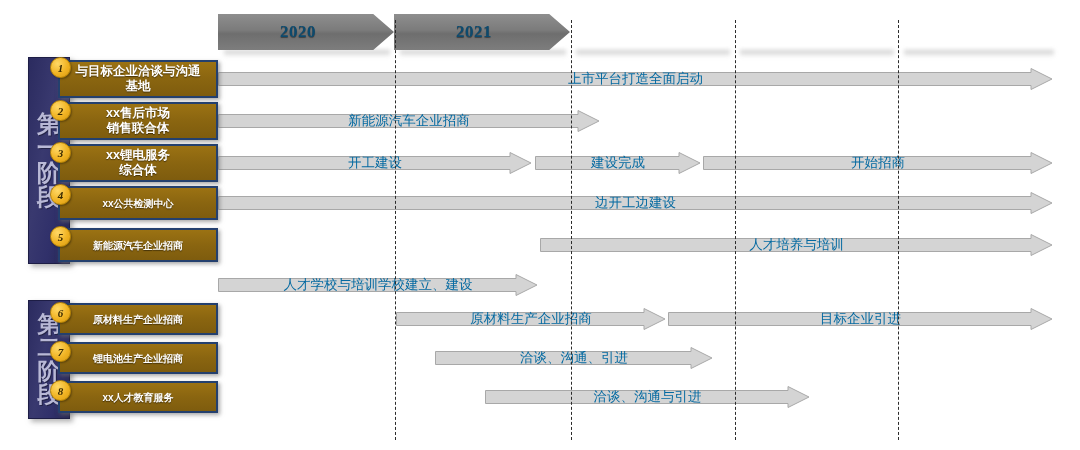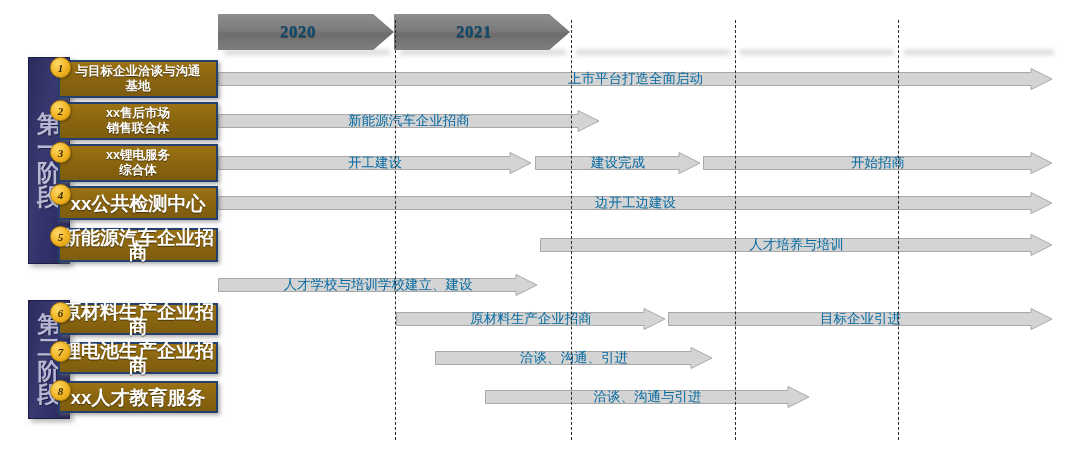--- a/index.html
+++ b/index.html
@@ -74,21 +74,21 @@
     font-weight:bold;
     font-size:12.5px;
     line-height:15px;
     display:flex;align-items:center;justify-content:center;
     text-align:center;
     box-sizing:border-box;
     z-index:4;
     white-space:pre-line;
     text-shadow:0 1px 1px rgba(0,0,0,.5);
   }
-  .task.big{font-size:19px;}
+  .task.big{font-size:10px;}
 
   
   .badge{
     position:absolute;
     width:19px;height:19px;border-radius:50%;
     background:radial-gradient(circle at 35% 30%,#ffd866 0%,#f0b323 55%,#d99a11 100%);
     border:1px solid #b98606;
     color:#3a2a00;
     font-family:"Liberation Serif","DejaVu Serif",serif;
     font-style:italic;font-weight:bold;font-size:11px;

